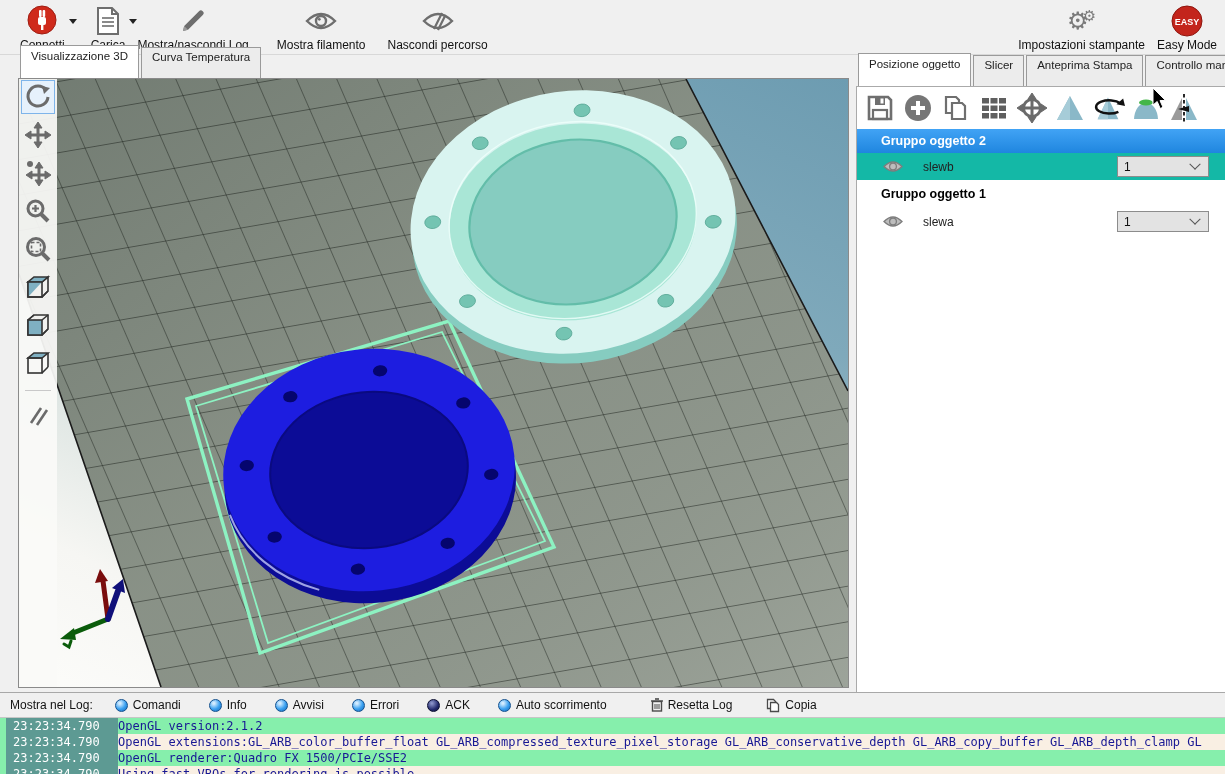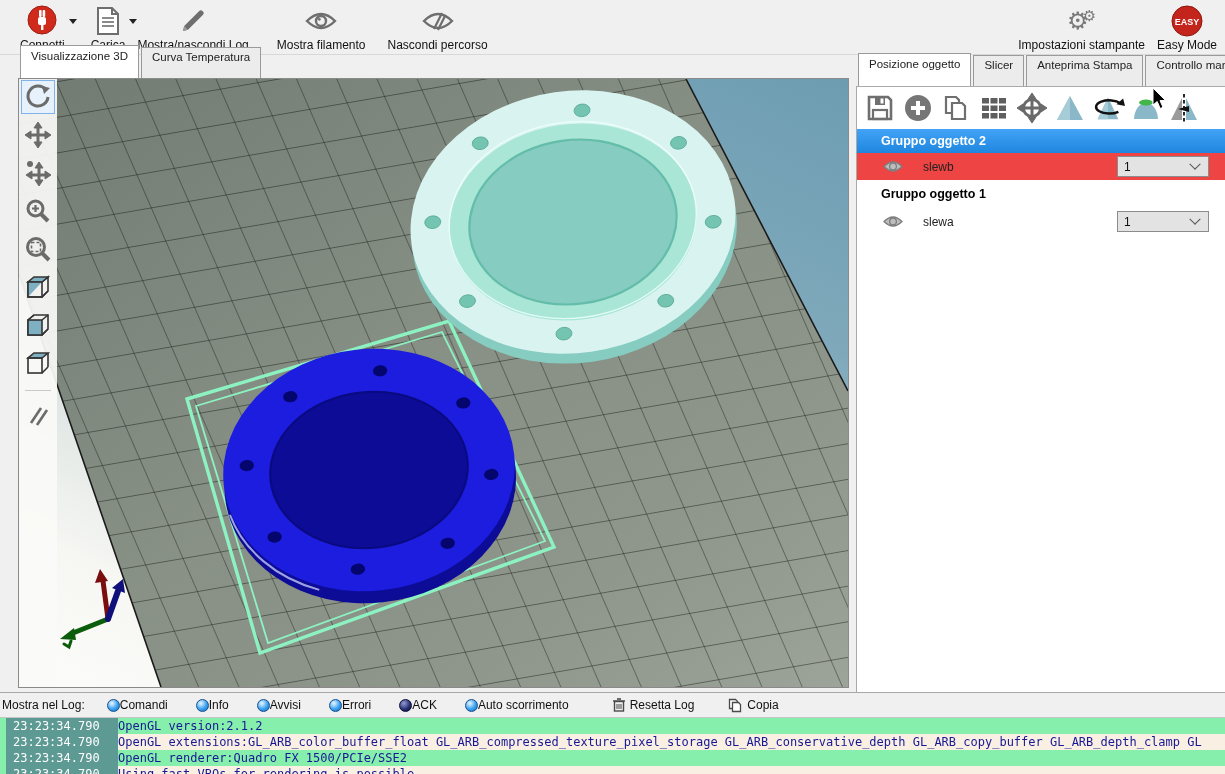--- a/index.html
+++ b/index.html
@@ -32,33 +32,33 @@
   .vdiv{width:26px;height:1px;background:#c9c9c9;margin:6px 0 8px}
   
   .rpanel{position:absolute;left:856px;top:64px;width:369px;height:636px}
   .rp-body{position:absolute;left:0;top:22px;right:0;bottom:0;background:#fff;border:1px solid #aaa;border-right:none;box-sizing:border-box}
   .rp-toolbar{height:38px;display:flex;align-items:center;gap:4px;padding:2px 2px 2px 6px}
   .rbtn{width:34px;height:34px;display:flex;align-items:center;justify-content:center}
   .grp-hdr{height:24px;display:flex;align-items:center;padding-left:24px;font-weight:bold;font-size:12.5px}
   .grp-hdr.selected{background:linear-gradient(#41a3f5,#1f86df);color:#fff}
   .grp-hdr.plain{color:#000;height:28px}
   .obj-row{height:27px;display:flex;align-items:center}
-  .obj-row.hl{background:#ef4444}
+  .obj-row.hl{background:#14b8a6}
   .obj-row .eye{margin-left:26px}
   .obj-row .oname{margin-left:20px;font-size:12px;color:#222}
   .copies{margin-left:auto;margin-right:16px;width:92px;height:21px;background:#e3e3e3;border:1px solid #8c8c8c;
           display:flex;align-items:center;box-sizing:border-box}
   .copies .val{padding-left:6px;font-size:12px;flex:1}
   .chev{width:7px;height:7px;border-right:1.6px solid #555;border-bottom:1.6px solid #555;
         transform:rotate(45deg) translate(-2px,-2px);margin-right:9px}
   
   .logbar{position:absolute;left:0;top:692px;width:100%;height:26px;background:#f0f0f0;
           border-top:1px solid #a8a8a8;border-bottom:1px solid #c6c6c6;display:flex;align-items:center;box-sizing:border-box}
-  .logbar .llabel{margin-left:2px;margin-right:22px}
-  .ltoggle{display:flex;align-items:center;margin-right:28px}
+  .logbar .llabel{margin-left:10px;margin-right:22px}
+  .ltoggle{display:flex;align-items:center;gap:5px;margin-right:28px}
   .orb{width:13px;height:13px;border-radius:50%;border:1px solid #13518f;
        background:radial-gradient(circle at 35% 30%,#d3ecff 8%,#3aa0f0 55%,#1668b8 100%);box-sizing:border-box}
   .orb.dark{border-color:#0a0d30;background:radial-gradient(circle at 35% 30%,#8a93c9 5%,#232a6e 60%,#0c1038 100%)}
   .lbtn{display:flex;align-items:center;gap:5px;margin-right:34px}
   .logrows{position:absolute;left:0;top:718px;width:100%;height:56px;background:#86efac;overflow:hidden;
            font-family:"DejaVu Sans Mono",monospace;font-size:12px;line-height:16px}
   .log-row{display:flex;height:16px;white-space:nowrap}
   .log-ts{flex:0 0 112px;margin-left:6px;background:#5d9a93;color:#fff;padding-left:7px;box-sizing:border-box}
   .log-msg{flex:1;color:#181894;overflow:hidden}
   .log-row.alt .log-msg{background:#f9efe3}

